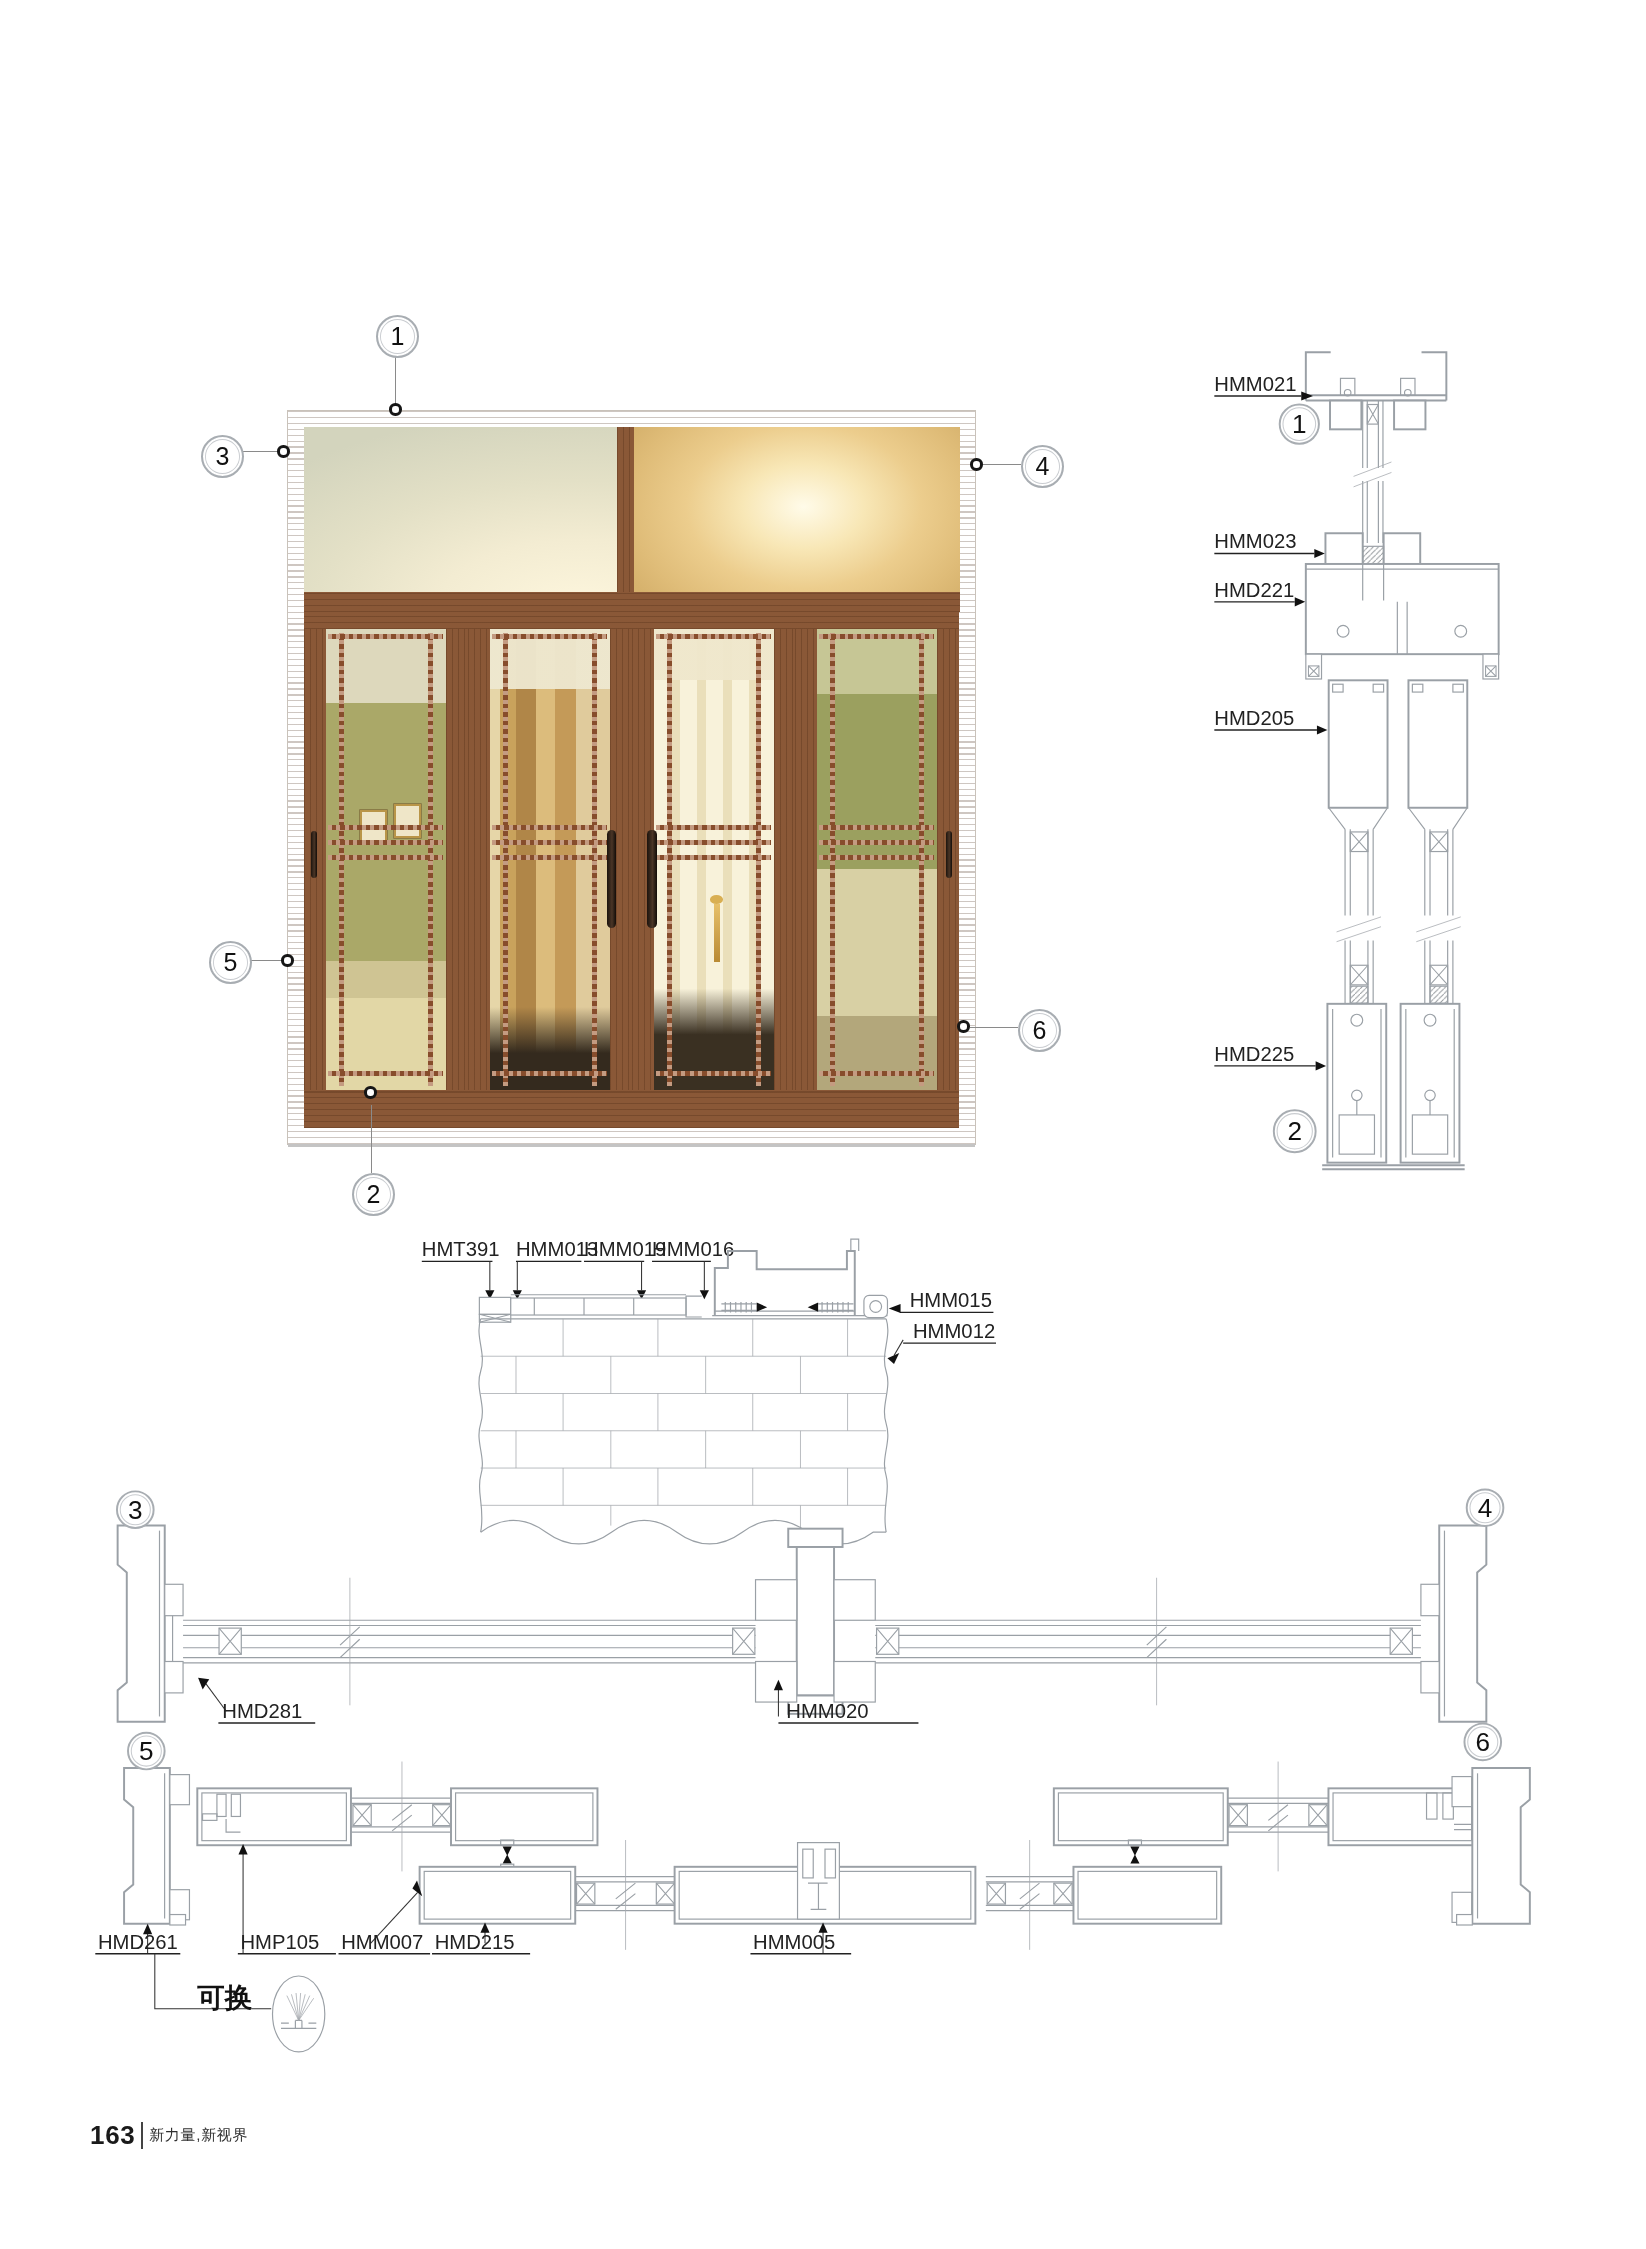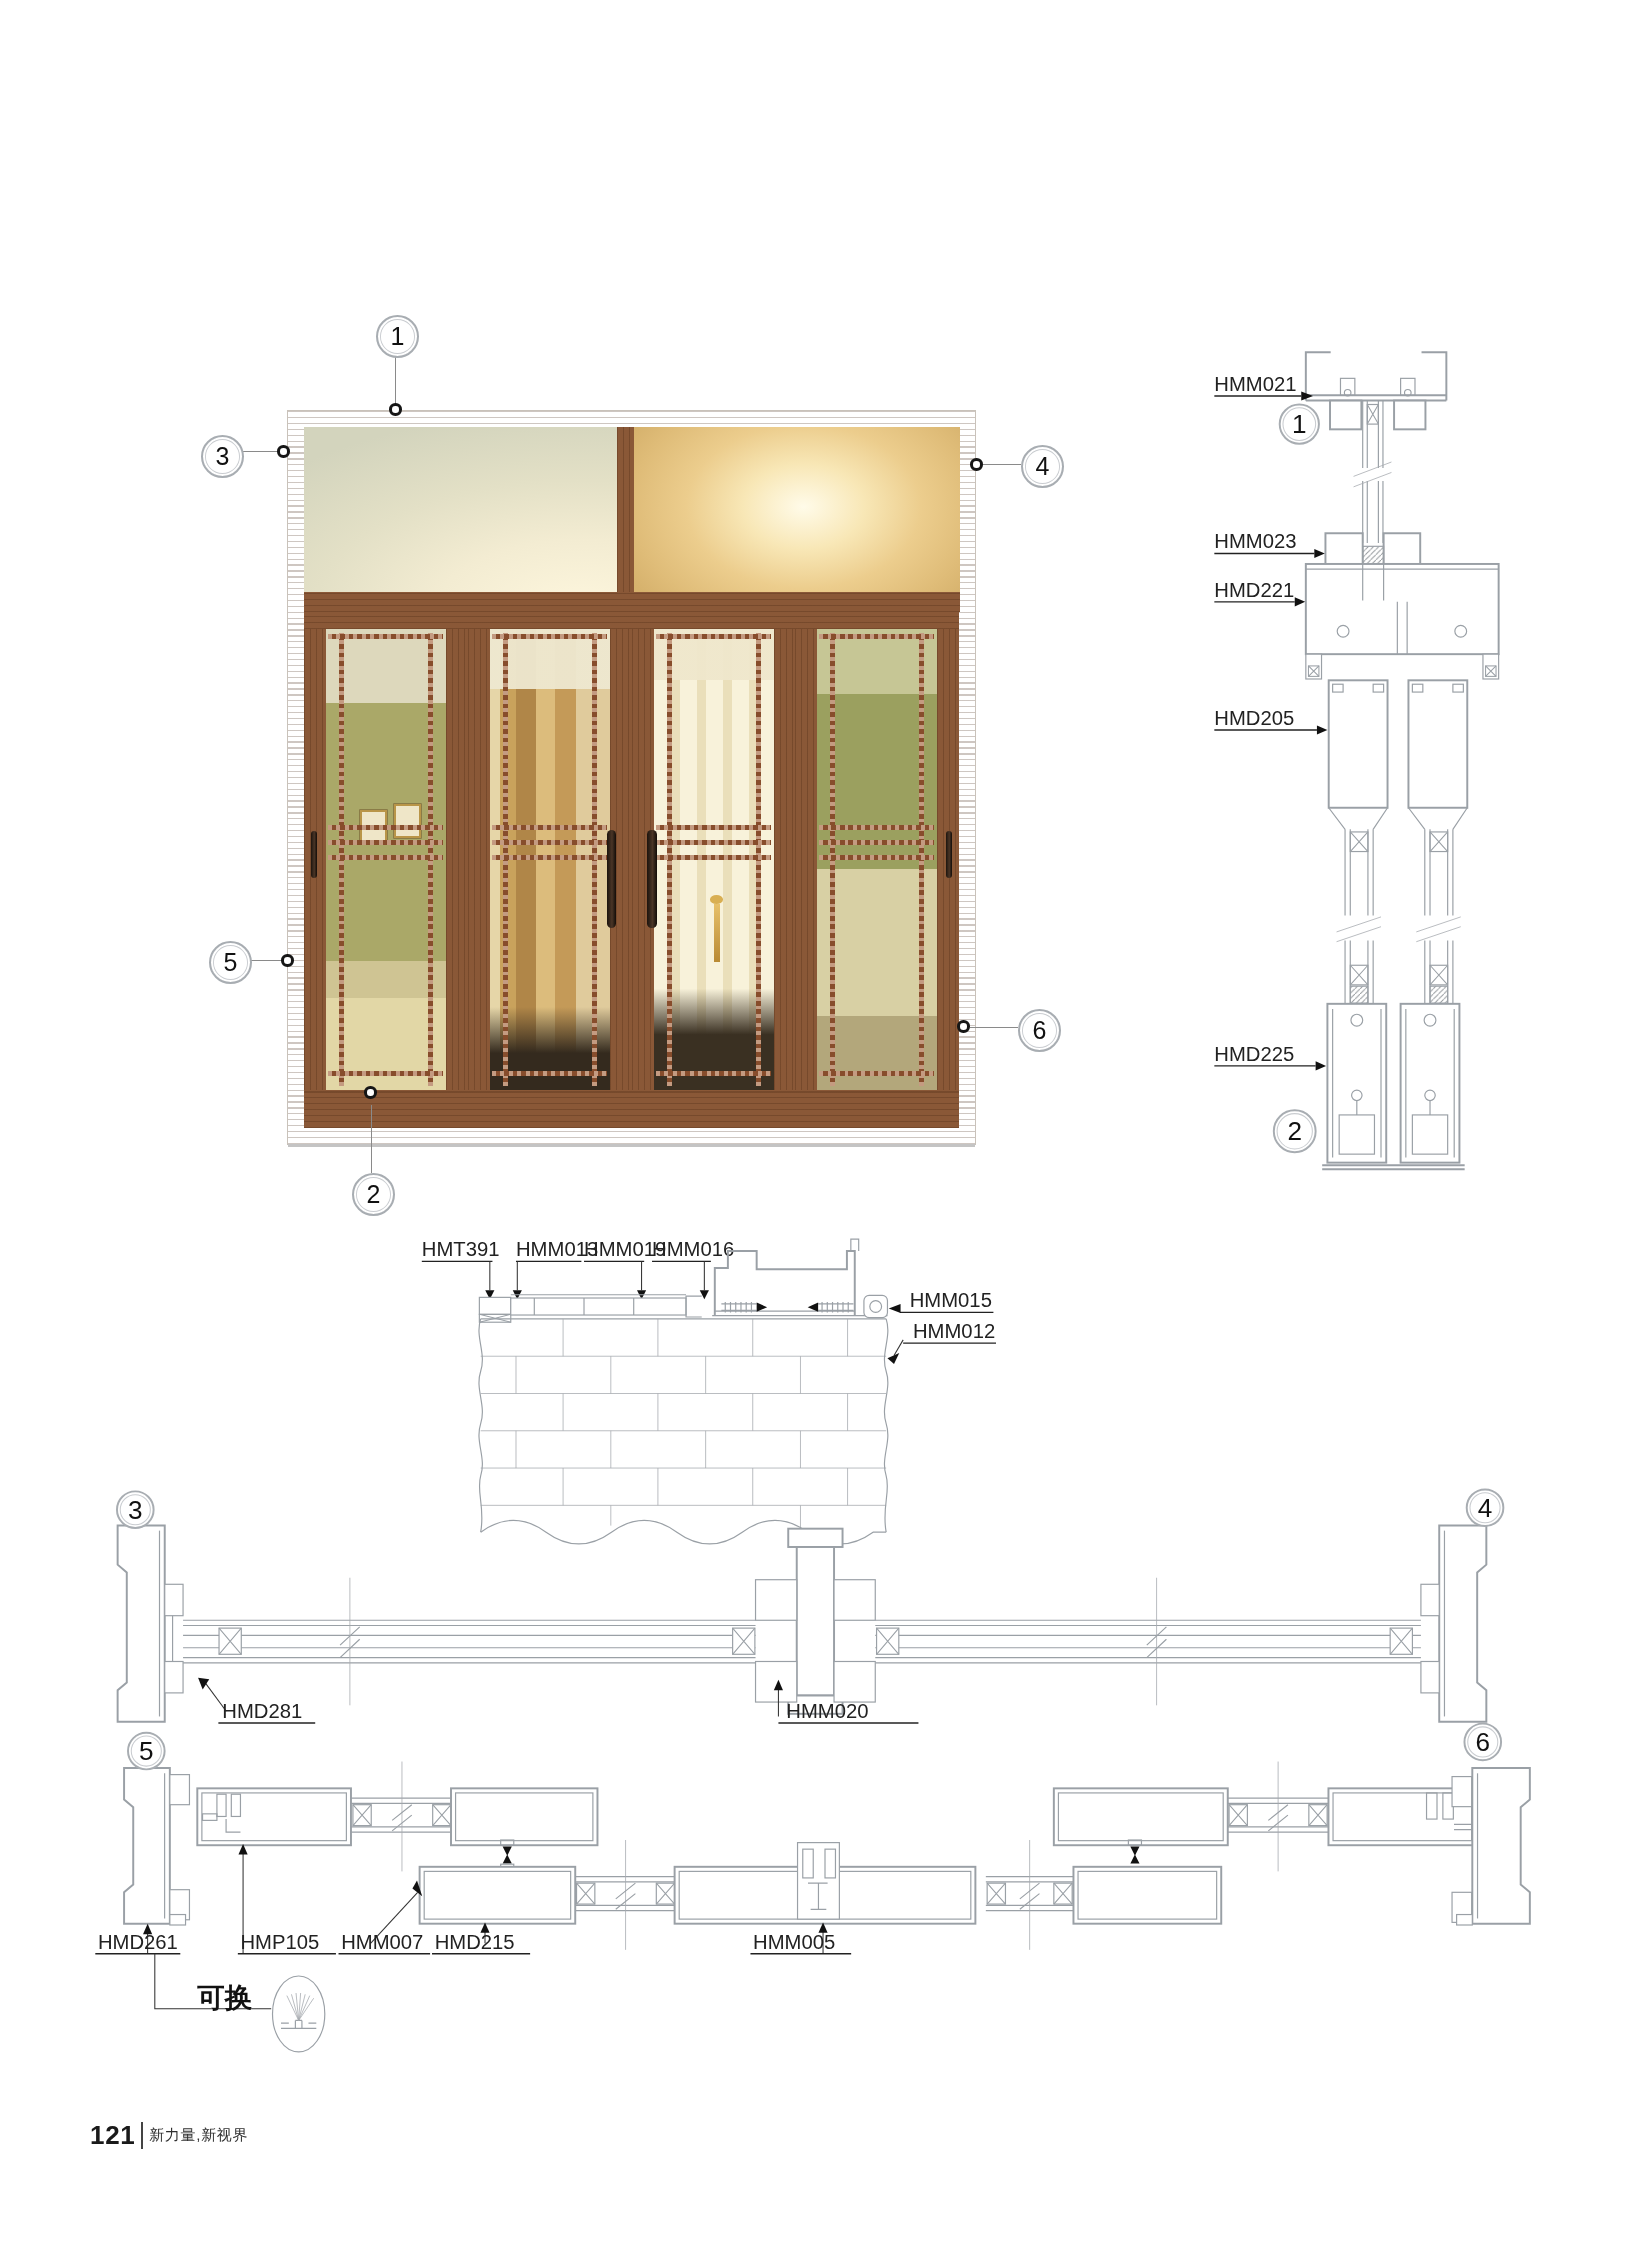--- a/index.html
+++ b/index.html
@@ -546,19 +546,19 @@
       <text class="circ-num" x="82" y="60">5</text>
     </g>
     <g>
       <circle class="ring-outer" cx="2126" cy="32" r="28"></circle>
         <circle class="ring-inner" cx="2126" cy="32" r="23"></circle>
       <text class="circ-num" x="2126" y="46">6</text>
     </g>
   </svg>
 
   <div class="footer">
-    <span class="num">121</span>
+    <span class="num">163</span>
     <span class="bar"></span>
     <span class="tag">新力量,新视界</span>
   </div>
 
 </div>
 
 
 </body></html>

